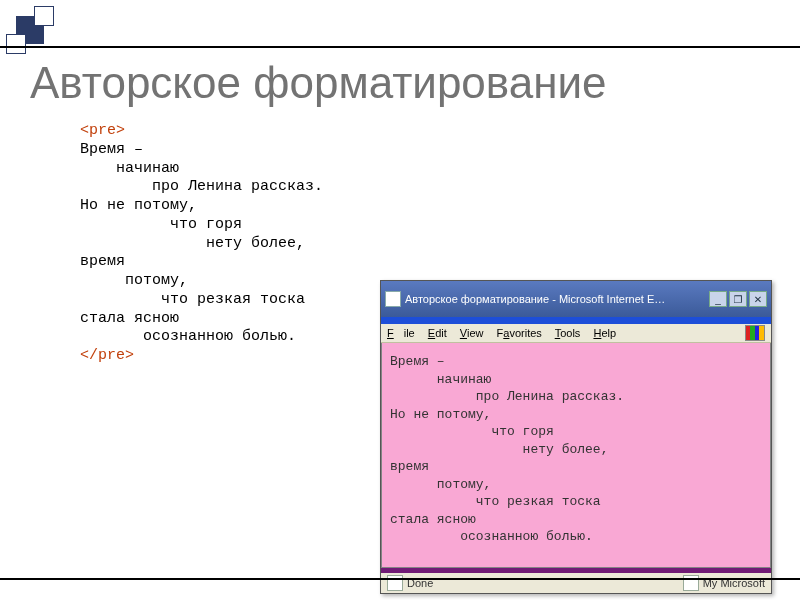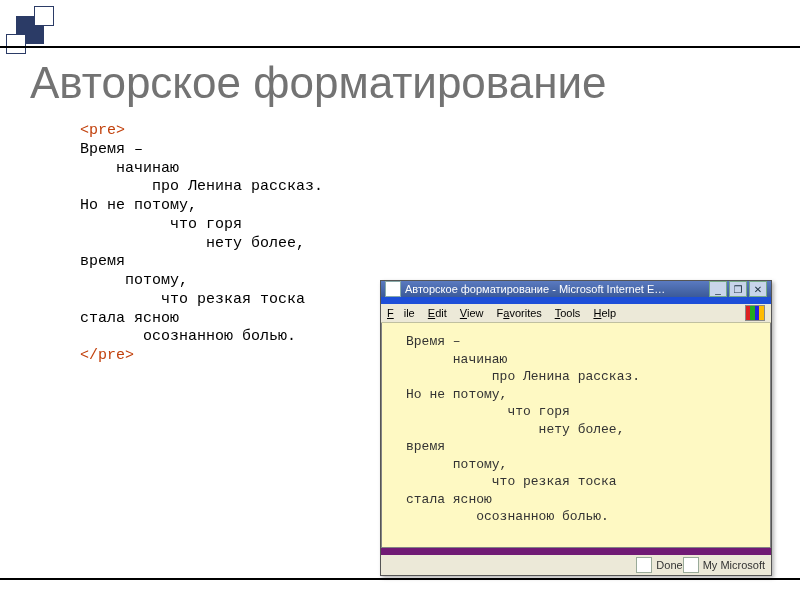--- a/index.html
+++ b/index.html
@@ -8,32 +8,32 @@
   .corner .sq{position:absolute;border:1px solid #2b3b66}
   .corner .a{width:26px;height:26px;background:#2b3b66;top:10px;left:10px}
   .corner .b{width:18px;height:18px;background:#fff;top:0;left:28px}
   .corner .c{width:18px;height:18px;background:#fff;top:28px;left:0}
   .rule{position:absolute;top:46px;left:0;width:800px;height:2px;background:#000}
   .title{position:absolute;top:58px;left:30px;font-size:44px;color:#737373}
   .code{position:absolute;top:122px;left:80px;font-family:"Courier New",monospace;font-size:15px;line-height:1.25;color:#000;white-space:pre}
   .tag{color:#c2410c;font-weight:normal}
   
   .ie{position:absolute;top:280px;left:380px;width:390px;border:1px solid #555;background:#ece9d8;font-family:Tahoma,Arial,sans-serif;font-size:11px;color:#000;box-shadow:2px 2px 4px rgba(0,0,0,.3)}
-  .ie-title{display:flex;align-items:center;justify-content:space-between;background:linear-gradient(#5a7ac0,#3b5a99);color:#fff;height:16px;padding:0 4px}
+  .ie-title{display:flex;align-items:center;justify-content:space-between;background:linear-gradient(#5a7ac0,#3b5a99);color:#fff;height:36px;padding:0 4px}
   .ie-title-left{display:flex;align-items:center;gap:4px;font-size:11px;overflow:hidden;white-space:nowrap}
   .ie-title-left .eicon{width:14px;height:14px;background:#fff;border:1px solid #8aa;display:inline-block}
   .ie-ctl{display:flex;gap:2px}
   .ie-ctl span{width:16px;height:14px;background:#c9d4ea;border:1px solid #7a8;display:flex;align-items:center;justify-content:center;font-size:10px;color:#234}
   .ie-menu{display:flex;align-items:center;justify-content:space-between;background:#ece9d8;border-top:7px solid #1d4ed8;border-bottom:1px solid #c0c0a0;height:18px;padding:0 6px}
   .ie-menu .items span{margin-right:10px}
   .ie-menu .items span u{text-decoration:underline}
   .ie-flag{width:18px;height:14px;background:linear-gradient(90deg,#d22 25%,#2a2 25% 50%,#22d 50% 75%,#fb0 75%);border:1px solid #888}
-  .ie-body{background:#fef9c3;border:1px solid #848484;border-top:none;padding:10px 8px 14px 24px;min-height:200px}
+  .ie-body{background:#f9a8d4;border:1px solid #848484;border-top:none;padding:10px 8px 14px 8px;min-height:200px}
   .ie-body pre{margin:0;font-family:"Courier New",monospace;font-size:13px;line-height:1.35;color:#333;white-space:pre}
-  .ie-status{display:flex;align-items:center;justify-content:flex-end;background:#ece9d8;border-top:7px solid #701a75;height:20px;padding:0 6px;font-size:11px;color:#333}
+  .ie-status{display:flex;align-items:center;justify-content:space-between;background:#ece9d8;border-top:5px solid #701a75;height:20px;padding:0 6px;font-size:11px;color:#333}
   .ie-status .cell{display:flex;align-items:center;gap:4px}
   .ie-status .dicon{width:14px;height:14px;background:#fff;border:1px solid #9a9;display:inline-block}
   .rule2{position:absolute;bottom:20px;left:0;width:800px;height:2px;background:#000}
 </style>
 </head>
 <body>
 
 <div class="corner">
   <div class="sq a"></div>
     <div class="sq b"></div>

